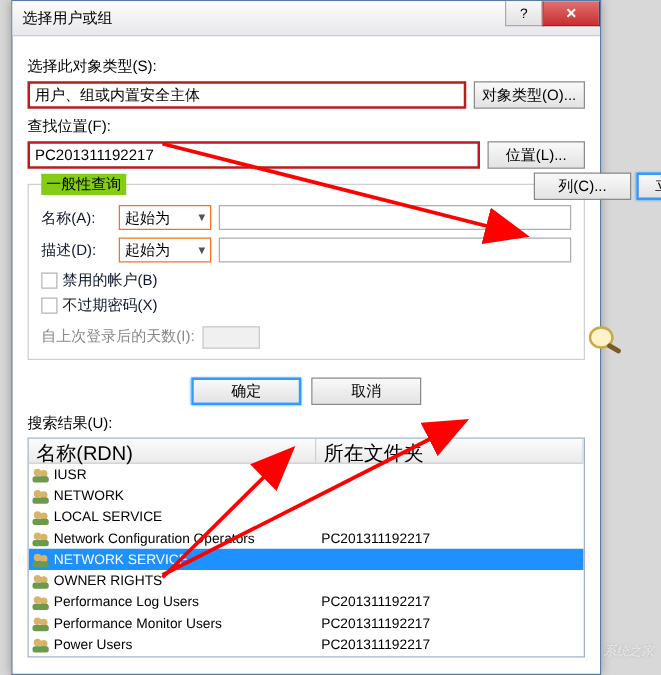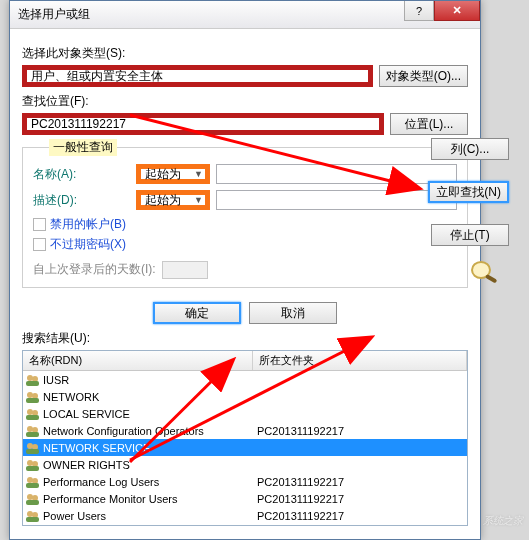--- a/index.html
+++ b/index.html
@@ -7,41 +7,41 @@
 .window { position: absolute; left: 9px; top: 0; width: 472px; height: 540px; background: #fff; border: 1px solid #5a7aa0; box-shadow: 0 0 8px rgba(0,0,0,0.3); }
 .titlebar { height: 28px; background: linear-gradient(#fdfdfd, #e8e8ec); border-bottom: 1px solid #ccc; display: flex; align-items: center; padding-left: 8px; position: relative; }
 .titlebar-text { font-size: 12px; }
 .win-controls { position: absolute; right: 0; top: 0; display: flex; }
 .win-btn { width: 30px; height: 20px; display: flex; align-items: center; justify-content: center; border: 1px solid #aaa; border-top: none; font-size: 11px; background: linear-gradient(#f7f7f7,#e2e2e2); }
 .win-help { width: 30px; }
 .win-close { width: 46px; background: linear-gradient(#e07070,#c83030); color: #fff; border-color: #a02020; font-weight: bold; }
 .body-area { padding: 10px 12px; }
 .field-label { margin: 6px 0 3px; }
 .row { display: flex; align-items: center; gap: 6px; }
-.textline { flex: 1; height: 22px; border: 5px solid #b91c1c; padding: 2px 4px; background: #fff; font-size: 12px; }
+.textline { flex: 1; height: 22px; border: 2px solid #b91c1c; padding: 2px 4px; background: #fff; font-size: 12px; }
 .btn { height: 22px; padding: 0 6px; border: 1px solid #8a8a8a; background: linear-gradient(#f9f9f9,#e3e3e3); font-size: 12px; min-width: 78px; text-align: center; }
 .btn.highlight { border: 2px solid #3399ff; box-shadow: 0 0 2px #3399ff; }
 .groupbox { border: 1px solid #cfcfcf; margin-top: 12px; padding: 10px 10px 8px; position: relative; }
-.groupbox-title { position: absolute; top: -9px; left: 26px; background: #fef9c3; padding: 0 4px; }
+.groupbox-title { position: absolute; top: -9px; left: 10px; background: #84cc16; padding: 0 4px; }
 .query-row { display: flex; align-items: center; margin: 6px 0; gap: 6px; }
-.col-label { width: 56px; color: #0f766e; }
-.combo { width: 74px; height: 20px; border: 5px solid #f97316; background: #fff; display: flex; align-items: center; justify-content: space-between; padding: 0 2px 0 4px; margin-left: 41px; }
+.col-label { width: 56px; color: #0f172a; }
+.combo { width: 74px; height: 20px; border: 1px solid #f97316; background: #fff; display: flex; align-items: center; justify-content: space-between; padding: 0 2px 0 4px; }
 .combo-arrow { font-size: 9px; color: #555; }
 .qinput { flex: 1; height: 20px; border: 1px solid #abadb3; background: #fff; }
-.checkbox-row { display: flex; align-items: center; gap: 4px; color: #1d4ed8; margin: 3px 0 3px 0; }
+.checkbox-row { display: flex; align-items: center; gap: 4px; color: #0f172a; margin: 3px 0 3px 0; }
 .cb { width: 13px; height: 13px; border: 1px solid #b5b5b5; background: #fff; }
 .days-row { display: flex; gap: 6px; color: #888; margin-top: 8px; }
 .spin { width: 46px; height: 18px; border: 1px solid #c9c9c9; background: #f0f0f0; }
-.right-col { position: absolute; right: 20px; top: 138px; width: 82px; display: flex; flex-direction: column; gap: 21px; align-items: flex-end; }
+.right-col { position: absolute; right: 20px; top: 138px; width: 82px; display: flex; flex-direction: row; gap: 4px; }
 .magnifier { position: absolute; right: 26px; top: 258px; }
 .ok-cancel { display: flex; gap: 8px; justify-content: center; margin: 14px 2px 2px; }
 .results-label { margin: 6px 0 3px; }
 .results { border: 1px solid #9fb4c9; background: #fff; height: 176px; overflow: hidden; }
 .results-header { display: flex; background: linear-gradient(#fcfcfc,#eaeaea); border-bottom: 1px solid #c8c8c8; height: 20px; }
-.col { border-right: 1px solid #d0d0d0; padding: 2px 6px; font-size: 11px; }
+.col { border-right: 1px solid #d0d0d0; padding: 2px 6px; font-size: 16px; }
 .col1 { width: 230px; }
 .col2 { flex: 1; }
 .results-body { overflow-y: auto; height: 156px; }
 .res-row { display: flex; align-items: center; height: 17px; padding-left: 2px; }
 .res-row.selected { background: #1e90ff; color: #fff; }
 .res-icon { width: 16px; height: 14px; margin-right: 2px; }
 .res-name { width: 214px; font-family: Tahoma, sans-serif; font-size: 11px; white-space: nowrap; }
 .res-loc { font-family: Tahoma, sans-serif; font-size: 11px; }
 svg.arrow { position: absolute; pointer-events: none; }
 .watermark { position: absolute; right: 6px; bottom: 12px; color: rgba(255,255,255,0.6); font-size: 10px; font-style: italic; text-shadow: 0 0 3px rgba(0,0,0,0.2); }

